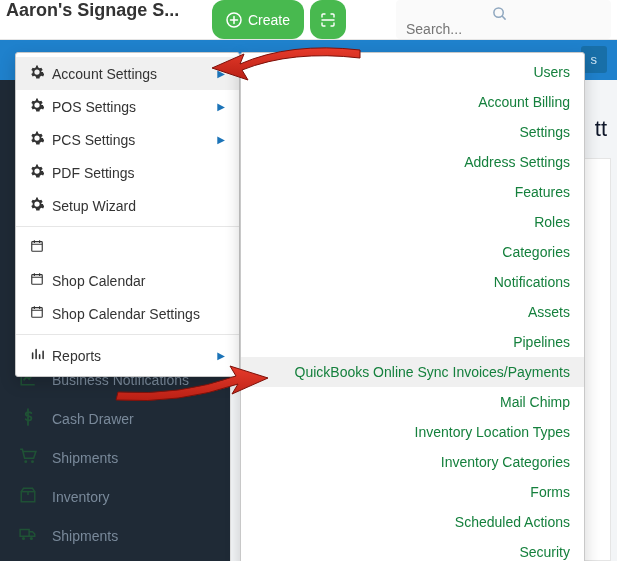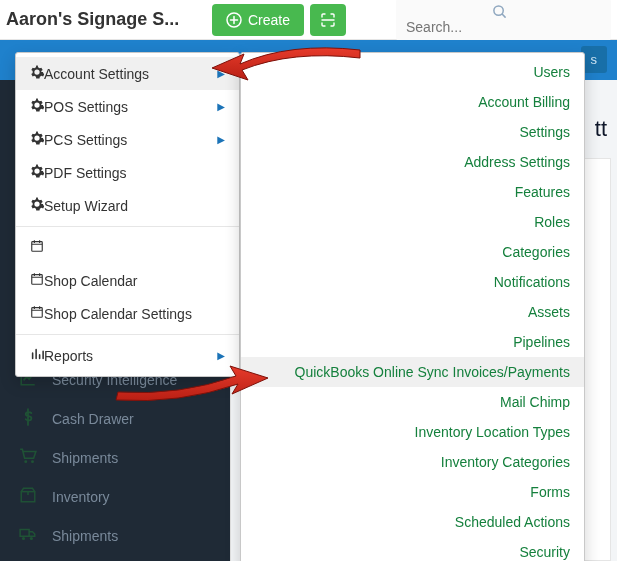--- a/index.html
+++ b/index.html
@@ -5,42 +5,41 @@
     * { margin: 0; padding: 0; box-sizing: border-box; }
     body {
       font-family: -apple-system, BlinkMacSystemFont, "Segoe UI", Helvetica, Arial, sans-serif;
       background: #fff;
       width: 617px;
       height: 561px;
       overflow: hidden;
     }
     .topbar {
       display: flex;
-      align-items: center;
       height: 40px;
       padding: 0 6px;
       border-bottom: 1px solid #e5e5e5;
       gap: 6px;
       background: #fff;
     }
     .brand {
       font-size: 18px;
       font-weight: 600;
       color: #333;
       white-space: nowrap;
       overflow: hidden;
       text-overflow: ellipsis;
       width: 200px;
     }
     .btn {
       display: inline-flex;
       align-items: center;
       gap: 6px;
       border: none;
-      border-radius: 4px;
+      border-radius: 12px;
       padding: 8px 14px;
       font-size: 14px;
       color: #fff;
       cursor: pointer;
     }
     .btn-create { background: #48b94f; }
     .btn-square {
       background: #48b94f;
       width: 36px;
       justify-content: center;
@@ -146,20 +145,21 @@
       background: #fff;
       border: 1px solid #c8c8c8;
       border-radius: 3px;
       box-shadow: 0 6px 16px rgba(0,0,0,0.18);
       z-index: 20;
       padding: 4px 0;
     }
     .dd-item {
       display: flex;
       align-items: center;
+      gap: 8px;
       padding: 8px 14px;
       font-size: 14px;
       color: #333;
       cursor: pointer;
       position: relative;
     }
     .dd-item.hover { background: #f0f0f0; }
     .dd-item .chev {
       margin-left: auto;
       color: #1b73b7;
@@ -235,21 +235,21 @@
     <div class="blue-pill">s</div>
   </div>
 
   <div class="dark-sidebar">
 
     <div id="dark-list">
         <div class="dark-item">
           <span class="dark-icon"><svg width="18" height="18">
               <use href="#i-chart"></use>
             </svg></span>
-          <span>Security Intelligence</span>
+          <span>Business Notifications</span>
         </div>
         <div class="dark-item">
           <span class="dark-icon"><svg width="18" height="18">
               <use href="#i-dollar"></use>
             </svg></span>
           <span>Cash Drawer</span>
         </div>
         <div class="dark-item">
           <span class="dark-icon"><svg width="18" height="18">
               <use href="#i-cart"></use>

